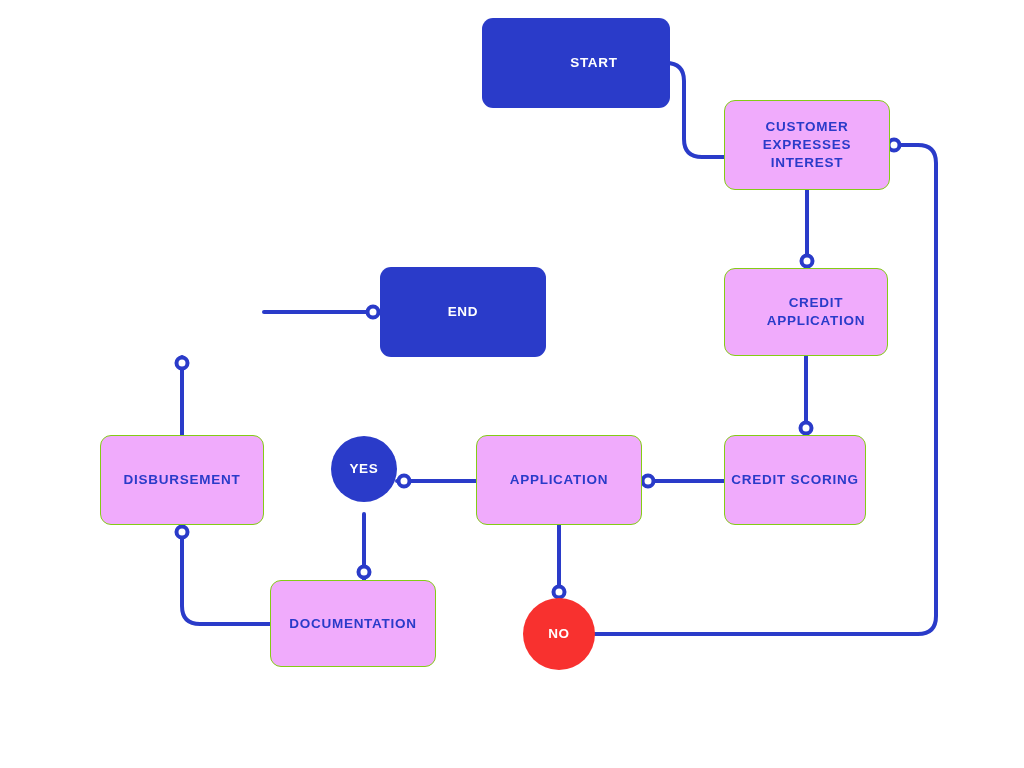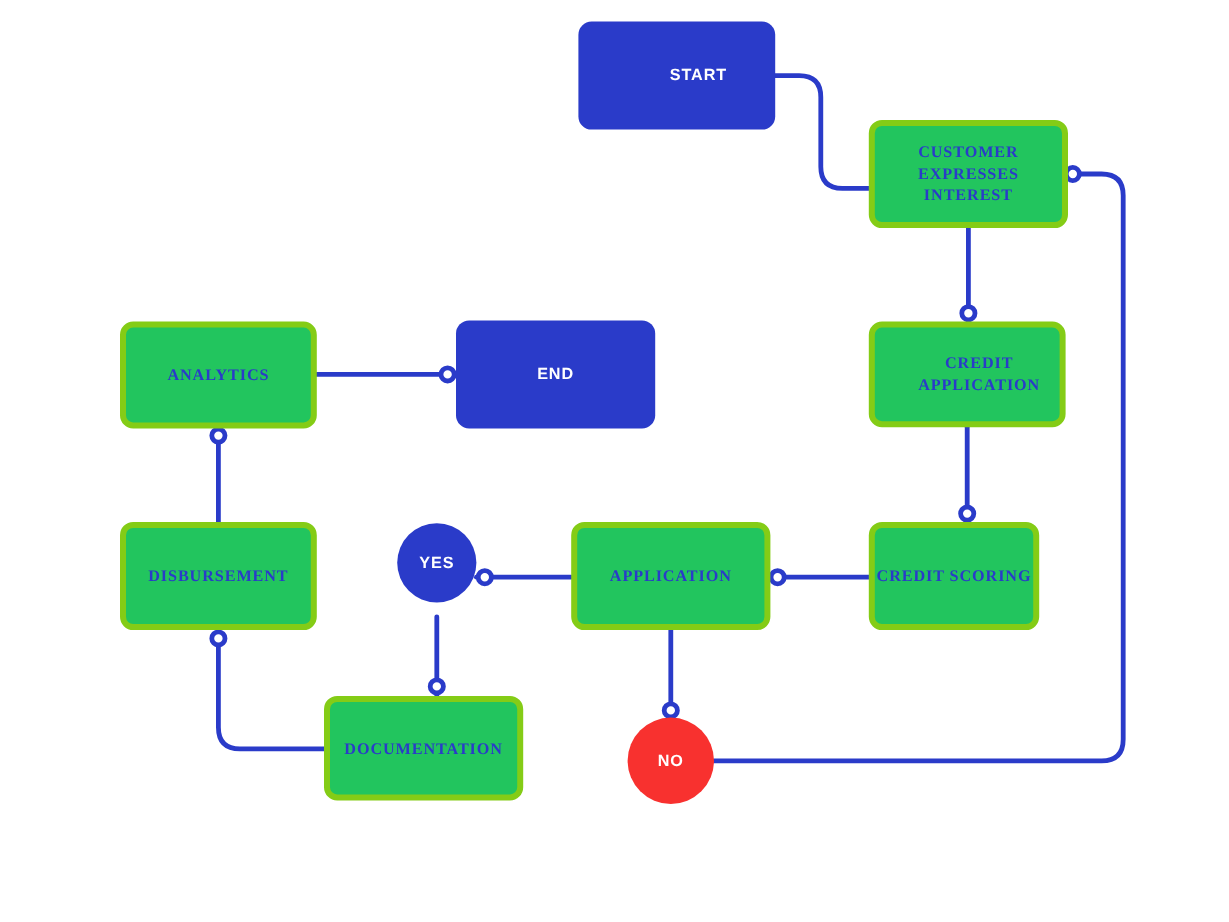--- a/index.html
+++ b/index.html
@@ -20,26 +20,25 @@
     align-items:center;
     justify-content:center;
     text-align:center;
     letter-spacing:0.055em;
     font-weight:bold;
     line-height:1.32;
   }
 
   
   .box{
-    background:#22c55e;
-    border:5px solid #84cc16;
+    background:#f0abfc;
+    border:1px solid #84cc16;
     border-radius:11px;
     color:#2A3BC9;
     font-size:13.5px;
-    font-family:Liberation Serif, serif;
   }
   
   .box.shadowed::after{
     content:"";
     position:absolute;
     left:6px;top:6px;
     width:100%;height:100%;
     background:#C5CFF2;
     border-radius:11px;
     z-index:-1;
@@ -106,21 +105,21 @@
       <circle cx="182" cy="532" r="5.5"></circle>
       <circle cx="182" cy="363" r="5.5"></circle>
       <circle cx="373" cy="312" r="5.5"></circle>
       <circle cx="894" cy="145" r="5.5"></circle>
     </g>
     <g fill="#F8312F" stroke="#ffffff" stroke-width="4">
       <circle cx="567" cy="634" r="5.5"></circle>
     </g>
   </svg>
 
-  <div class="node solid" style="left:482px;top:18px;width:164px;height:90px;padding-left:36px;">
+  <div class="node solid" style="left:482px;top:18px;width:188px;height:90px;padding-left:36px;">
     <span class="label">START</span>
   </div>
 
   <div class="node box" style="left:724px;top:100px;width:166px;height:90px;">
     <span class="label">CUSTOMER<br>EXPRESSES<br>INTEREST</span>
   </div>
 
   <div class="node box shadowed" style="left:724px;top:268px;width:164px;height:88px;padding-left:20px;">
     <span class="label">CREDIT<br>APPLICATION</span>
   </div>
@@ -142,21 +141,18 @@
   </div>
 
   <div class="node box shadowed" style="left:270px;top:580px;width:166px;height:87px;">
     <span class="label">DOCUMENTATION</span>
   </div>
 
   <div class="node box shadowed" style="left:100px;top:435px;width:164px;height:90px;">
     <span class="label">DISBURSEMENT</span>
   </div>
 
-  <div class="node box shadowed" style="left:100px;top:268px;width:164px;height:89px;">
-    <span class="label">ANALYTICS</span>
-  </div>
 
   <div class="node solid" style="left:380px;top:267px;width:166px;height:90px;">
     <span class="label">END</span>
   </div>
 
 </div>
 
 </body></html>

